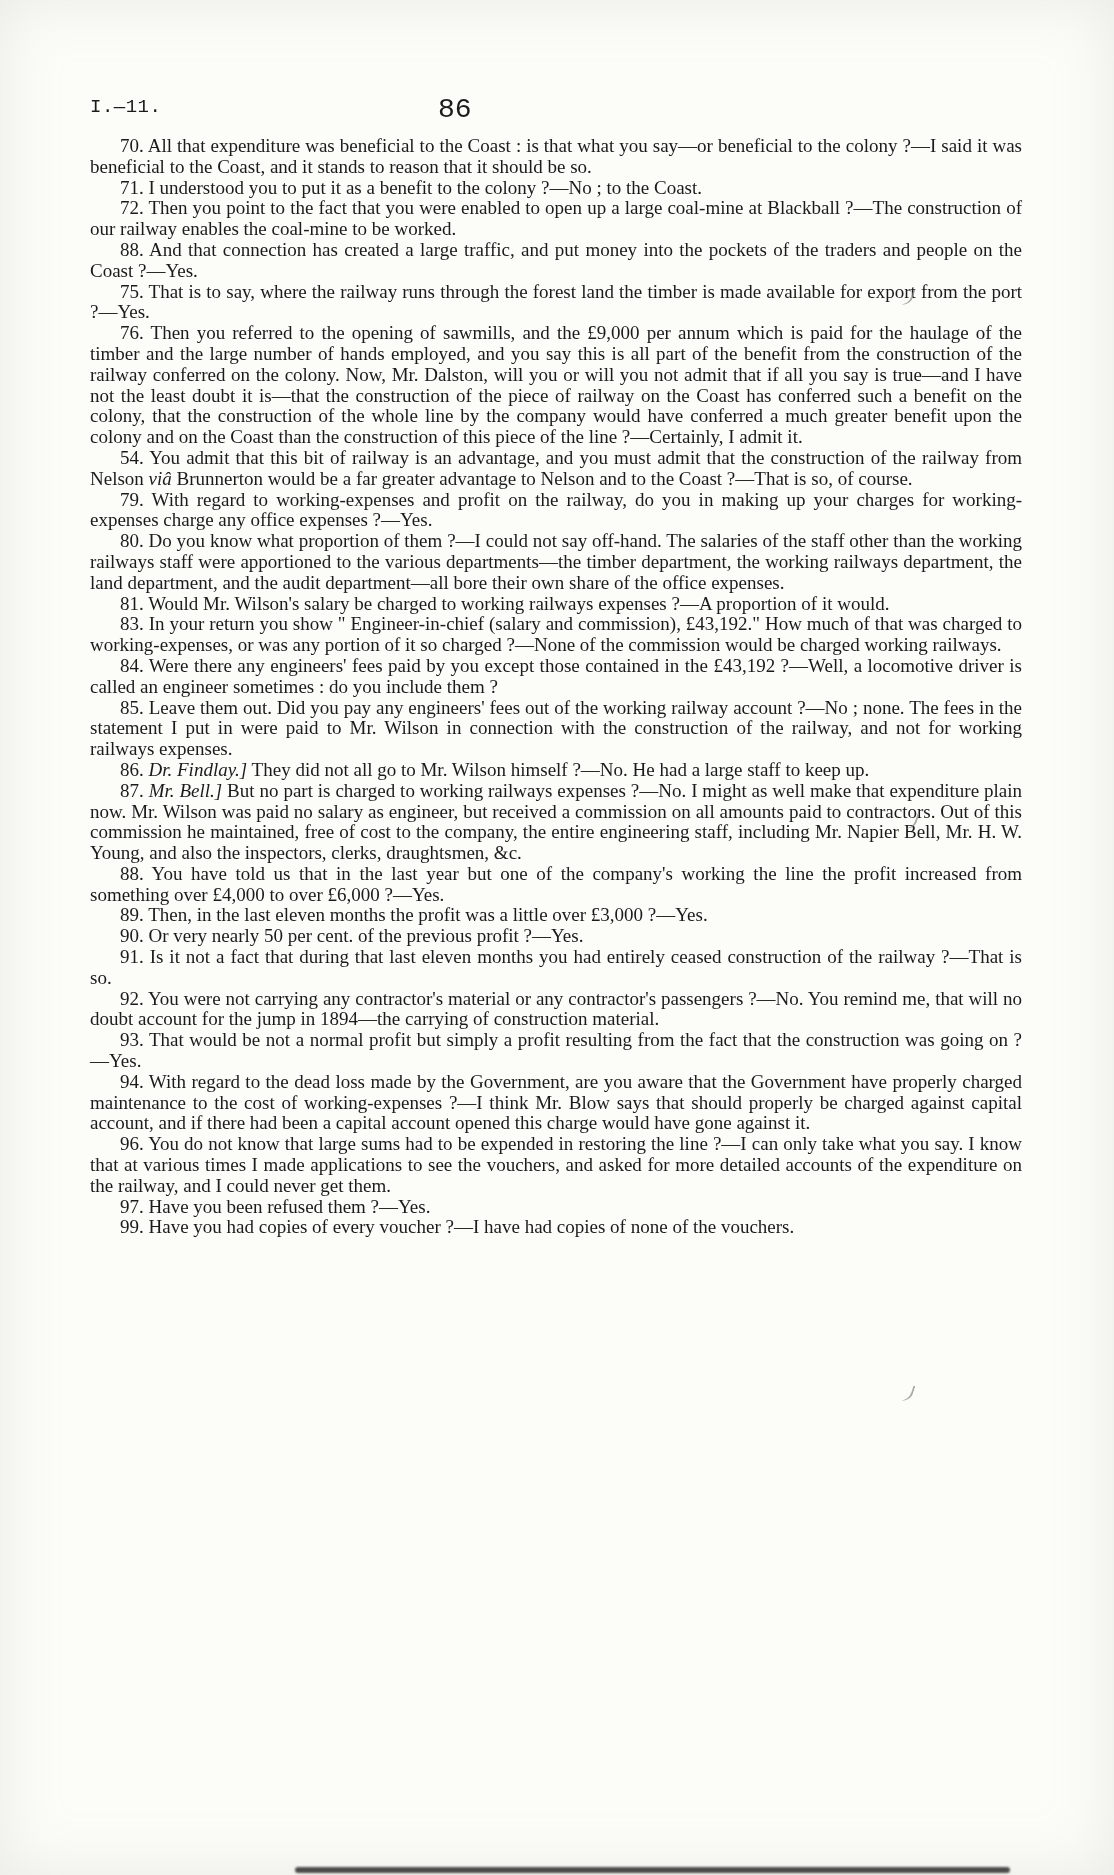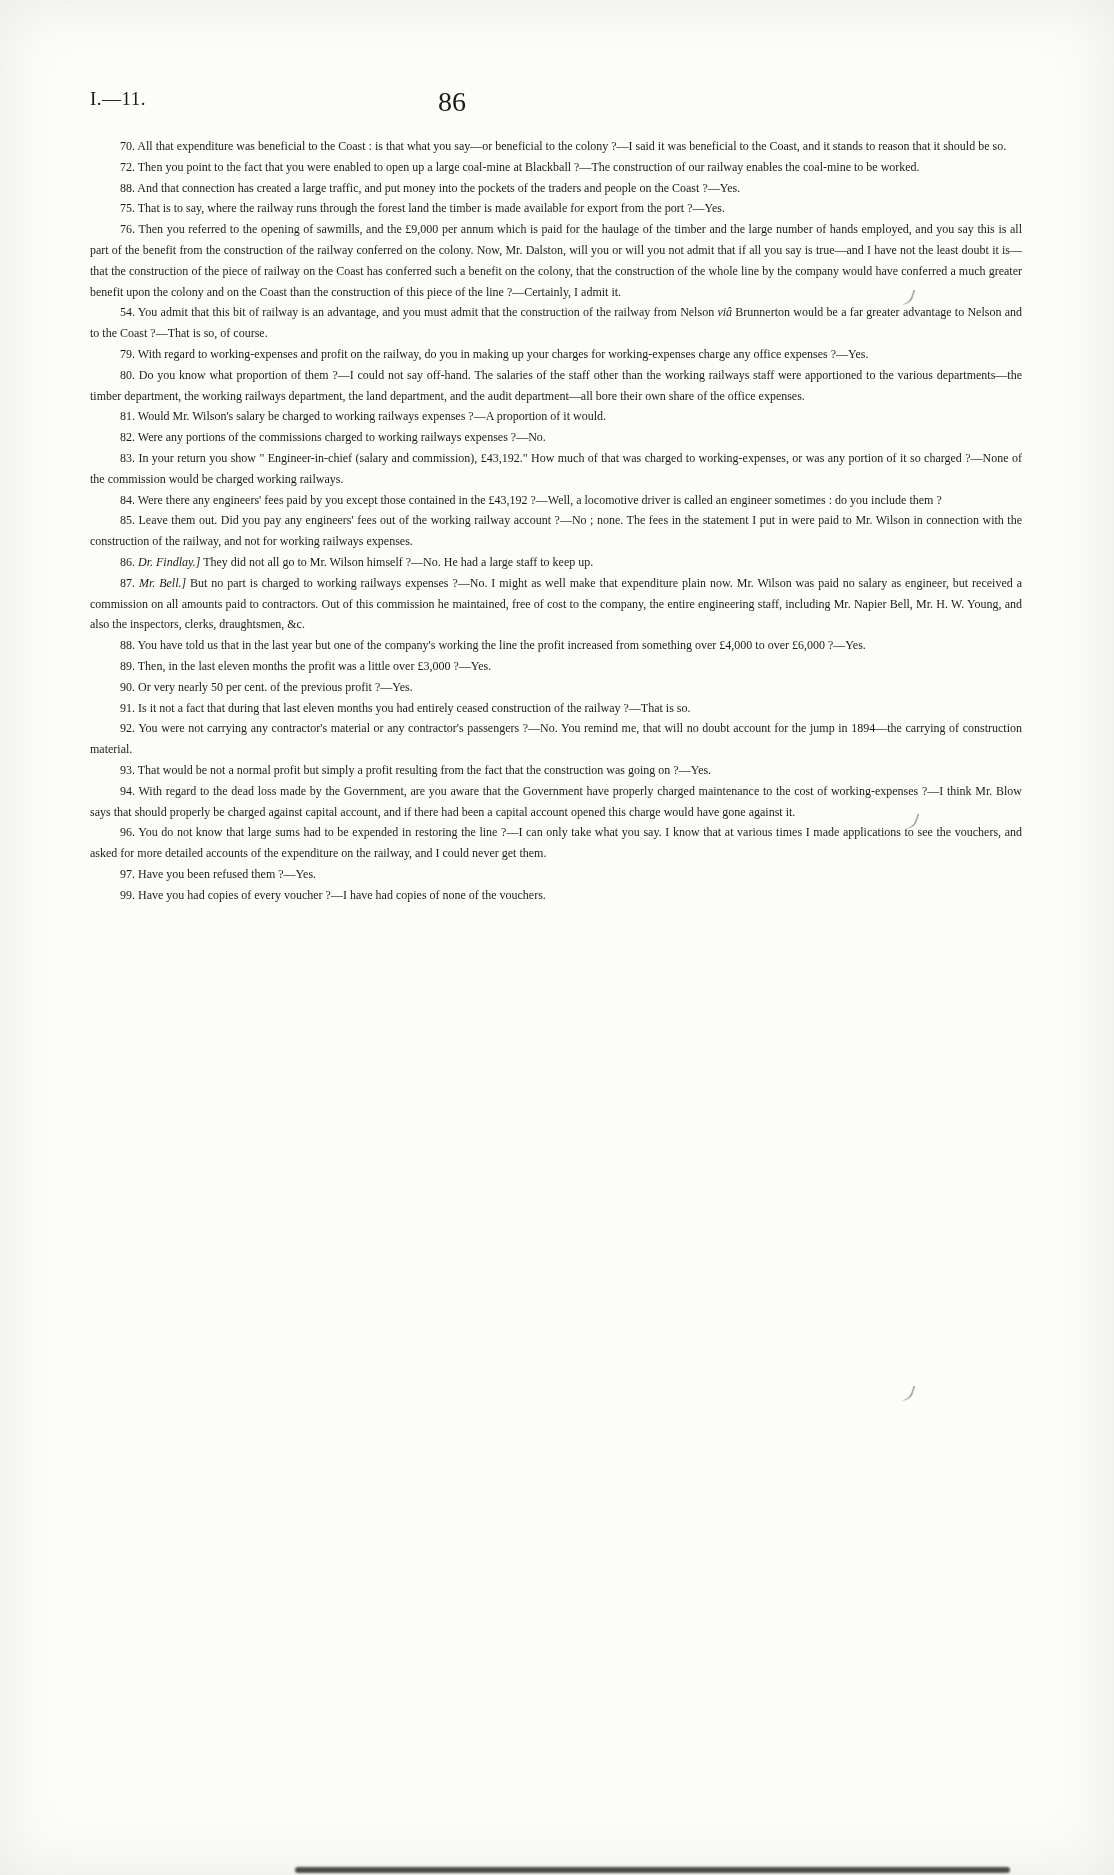--- a/index.html
+++ b/index.html
@@ -13,44 +13,45 @@
     height: 1875px;
     margin: 0 auto;
     background: #fcfcf9;
     color: #1b1b1a;
     font-family: "Liberation Serif", "DejaVu Serif", serif;
     overflow: hidden;
     box-shadow: inset 0 0 60px rgba(180,180,170,0.25);
   }
   .header {
     position: absolute;
-    top: 88px;
+    top: 96px;
     left: 90px;
     right: 94px;
     height: 28px;
+    font-family: Liberation Mono, monospace;
   }
   .report-id {
     position: absolute;
     left: 0;
     top: 0;
     font-size: 19px;
     letter-spacing: 0.5px;
   }
   .page-number {
     position: absolute;
     left: 348px;
     top: -2px;
     font-size: 28px;
   }
   .text-block {
     position: absolute;
     top: 136px;
     left: 90px;
     width: 932px;
-    font-size: 12px;
+    font-size: 19px;
     line-height: 20.8px;
     text-align: justify;
   }
   .para {
     margin: 0;
     text-indent: 30px;
   }
   .it {
     font-style: italic;
   }
@@ -83,29 +84,29 @@
 
 <div class="page">
 
   <div class="header">
     <span class="report-id">I.—11.</span>
     <span class="page-number">86</span>
   </div>
 
   <div class="text-block">
       <p class="para"><span>70. All that expenditure was beneficial to the Coast : is that what you say—or beneficial to the colony ?—I said it was beneficial to the Coast, and it stands to reason that it should be so.</span></p>
+      <p class="para"><span>71. I understood you to put it as a benefit to the colony ?—No ; to the Coast.</span></p>
       <p class="para"><span>72. Then you point to the fact that you were enabled to open up a large coal-mine at Blackball ?—The construction of our railway enables the coal-mine to be worked.</span></p>
       <p class="para"><span>88. And that connection has created a large traffic, and put money into the pockets of the traders and people on the Coast ?—Yes.</span></p>
       <p class="para"><span>75. That is to say, where the railway runs through the forest land the timber is made available for export from the port ?—Yes.</span></p>
       <p class="para"><span>76. Then you referred to the opening of sawmills, and the £9,000 per annum which is paid for the haulage of the timber and the large number of hands employed, and you say this is all part of the benefit from the construction of the railway conferred on the colony.  Now, Mr. Dalston, will you or will you not admit that if all you say is true—and I have not the least doubt it is—that the construction of the piece of railway on the Coast has conferred such a benefit on the colony, that the construction of the whole line by the company would have conferred a much greater benefit upon the colony and on the Coast than the construction of this piece of the line ?—Certainly, I admit it.</span></p>
       <p class="para"><span>54. You admit that this bit of railway is an advantage, and you must admit that the construction of the railway from Nelson </span><span class="it">viâ</span><span> Brunnerton would be a far greater advantage to Nelson and to the Coast ?—That is so, of course.</span></p>
       <p class="para"><span>79. With regard to working-expenses and profit on the railway, do you in making up your charges for working-expenses charge any office expenses ?—Yes.</span></p>
       <p class="para"><span>80. Do you know what proportion of them ?—I could not say off-hand.  The salaries of the staff other than the working railways staff were apportioned to the various departments—the timber department, the working railways department, the land department, and the audit department—all bore their own share of the office expenses.</span></p>
       <p class="para"><span>81. Would Mr. Wilson's salary be charged to working railways expenses ?—A proportion of it would.</span></p>
-      <p class="para"><span>82. Were any portions of the commissions charged to working railways expenses ?—No.</span></p>
       <p class="para"><span>83. In your return you show " Engineer-in-chief (salary and commission), £43,192."  How much of that was charged to working-expenses, or was any portion of it so charged ?—None of the commission would be charged working railways.</span></p>
       <p class="para"><span>84. Were there any engineers' fees paid by you except those contained in the £43,192 ?—Well, a locomotive driver is called an engineer sometimes : do you include them ?</span></p>
       <p class="para"><span>85. Leave them out.  Did you pay any engineers' fees out of the working railway account ?—No ; none.  The fees in the statement I put in were paid to Mr. Wilson in connection with the construction of the railway, and not for working railways expenses.</span></p>
       <p class="para"><span>86. </span><span class="it">Dr. Findlay.]</span><span> They did not all go to Mr. Wilson himself ?—No.  He had a large staff to keep up.</span></p>
       <p class="para"><span>87. </span><span class="it">Mr. Bell.]</span><span> But no part is charged to working railways expenses ?—No.  I might as well make that expenditure plain now.  Mr. Wilson was paid no salary as engineer, but received a commission on all amounts paid to contractors.  Out of this commission he maintained, free of cost to the company, the entire engineering staff, including Mr. Napier Bell, Mr. H. W. Young, and also the inspectors, clerks, draughtsmen, &amp;c.</span></p>
       <p class="para"><span>88. You have told us that in the last year but one of the company's working the line the profit increased from something over £4,000 to over £6,000 ?—Yes.</span></p>
       <p class="para"><span>89. Then, in the last eleven months the profit was a little over £3,000 ?—Yes.</span></p>
       <p class="para"><span>90. Or very nearly 50 per cent. of the previous profit ?—Yes.</span></p>
       <p class="para"><span>91. Is it not a fact that during that last eleven months you had entirely ceased construction of the railway ?—That is so.</span></p>
       <p class="para"><span>92. You were not carrying any contractor's material or any contractor's passengers ?—No. You remind me, that will no doubt account for the jump in 1894—the carrying of construction material.</span></p>

